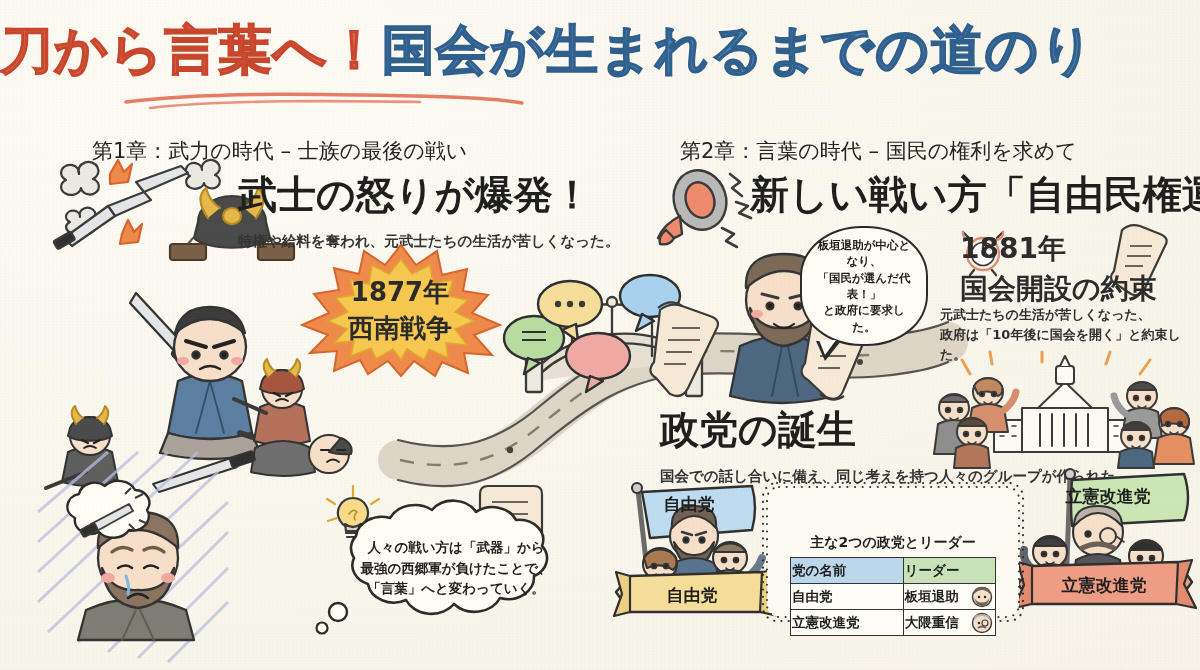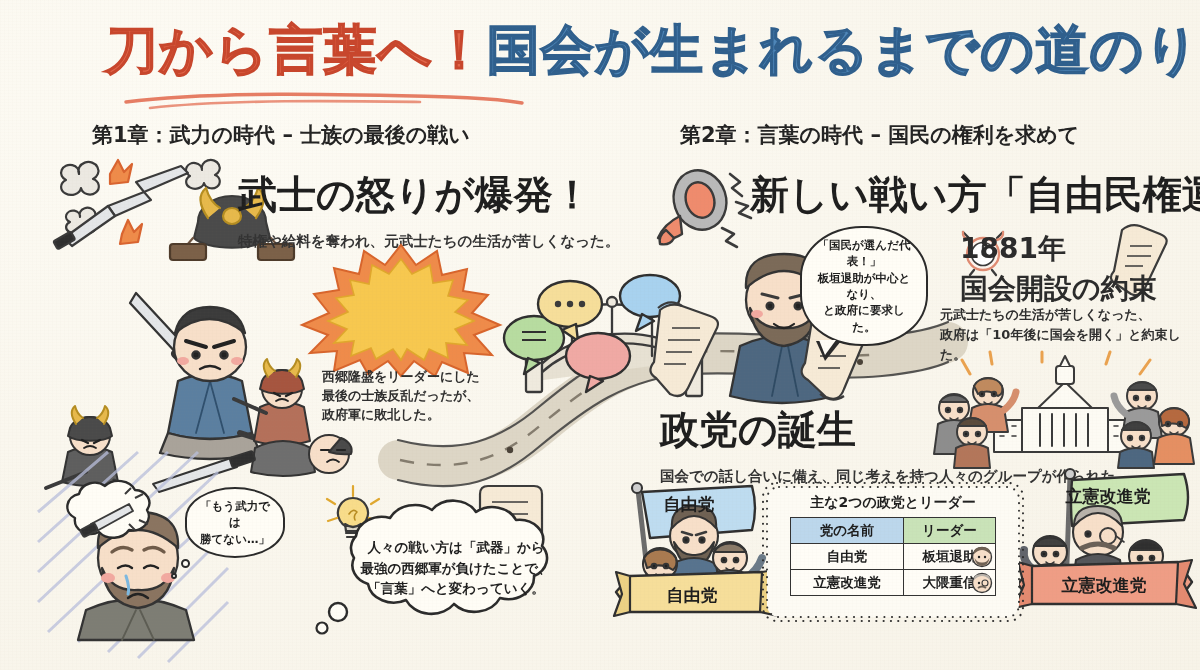--- a/index.html
+++ b/index.html
@@ -17,30 +17,30 @@
   }
   
   #grain { position:absolute; inset:0; pointer-events:none; opacity:.5;
     background-image:
       repeating-linear-gradient(0deg, rgba(160,150,125,.035) 0 1px, transparent 1px 3px),
       repeating-linear-gradient(90deg, rgba(160,150,125,.03) 0 1px, transparent 1px 4px);
   }
   .abs { position:absolute; }
 
   
-  #title { left:0; right:0; top:22px; text-align:right; }
+  #title { left:0; right:0; top:22px; text-align:left; }
   #title .t { font-size:53px; font-weight:700; letter-spacing:1px;
     font-family:"DejaVu Sans","Liberation Sans",sans-serif; line-height:1.05; }
   .t .a { color:#e2664a; -webkit-text-stroke:1.5px #c8462c; }
   .t .b { color:#4e86b8; -webkit-text-stroke:1.5px #2f5f8d; }
   #title-underline { left:120px; top:88px; width:410px; height:22px; }
 
   
-  .chapter { font-size:21px; font-weight:700; color:#232323; padding:5px 16px 7px;
-             white-space:nowrap; }
+  .chapter { font-size:21px; font-weight:400; color:#232323; padding:5px 16px 7px;
+             white-space:nowrap;margin-top:16px; }
   #ch1 { left:76px; top:116px; }
   #ch2 { left:664px; top:116px; }
   .brushbg { position:absolute; inset:-4px -10px -6px -10px; z-index:-1;
              border-radius:28px/16px; filter:blur(.3px); }
   #ch1 .brushbg { background:
       linear-gradient(100deg, rgba(146,192,228,0) 0%, rgba(146,192,228,.85) 6%, rgba(126,180,222,.95) 40%, rgba(150,197,231,.8) 80%, rgba(150,197,231,0) 100%); }
   #ch2 .brushbg { background:
       linear-gradient(100deg, rgba(158,206,146,0) 0%, rgba(158,206,146,.85) 6%, rgba(140,198,126,.95) 40%, rgba(162,210,150,.8) 80%, rgba(162,210,150,0) 100%); }
 
   
@@ -97,21 +97,21 @@
                  justify-content:center; text-align:center;
                  font-size:13.5px; font-weight:700; line-height:1.55; color:#1f1f1f;
                  padding:0 16px;}
 
   
   #tablecard { left:767px; top:487px; width:252px; height:130px;
                background:#fdfbf4; }
   #tbl-title { font-size:14px; font-weight:700; text-align:center; padding-top:7px; color:#1f1f1f;}
   table.pt { border-collapse:collapse; width:206px; margin:5px auto 0; }
   table.pt th, table.pt td { border:1.6px solid #333; font-size:13.5px; font-weight:700;
-      height:26px; text-align:center; color:#1d1d1d; }
+      height:26px; text-align:left; color:#1d1d1d; }
   table.pt th.c1 { background:#bcd7ec; }
   table.pt th.c2 { background:#c9e3b8; }
   table.pt td { background:#fffdf7; }
   table.pt td.withface { position:relative; }
 
   
   .flag { position:absolute; font-size:17px; font-weight:700; color:#1d1d1d;
           display:flex; align-items:center; justify-content:center; }
   #flag-jiyu { left:637px; top:485px; width:104px; height:38px; }
   #ribbon-jiyu { left:630px; top:578px; width:124px; height:34px; }
@@ -243,24 +243,25 @@
   <svg class="abs" style="left:296px; top:243px;" width="210" height="135" viewBox="0 0 210 135">
     <path d="M105,2 L120,22 L141,8 L146,32 L171,26 L167,48 L192,52 L176,70 L204,82 L178,92
              L196,112 L168,110 L172,130 L146,119 L139,133 L118,118 L105,133 L92,118 L72,131
              L64,117 L38,128 L41,108 L14,110 L32,92 L6,82 L33,70 L18,51 L43,47 L38,25
              L63,31 L68,8 L89,22 z" fill="#ef8b4a" stroke="#d8652c" stroke-width="2"></path>
     <path d="M105,16 L116,31 L134,22 L137,40 L157,37 L152,53 L172,57 L159,69 L178,78 L159,86
              L171,102 L150,100 L152,115 L133,106 L128,117 L111,106 L105,117 L97,106 L80,116
              L75,105 L55,113 L58,98 L38,100 L51,86 L32,78 L52,69 L40,55 L58,52 L54,37 L73,41
              L76,22 L93,31 z" fill="#f7c84f" stroke="#e0a72c" stroke-width="1.6"></path>
   </svg>
-  <div class="abs" id="burstcap">
-    <div>西郷隆盛をリーダーにした</div>
-    <div>最後の士族反乱だったが、</div>
-    <div>政府軍に敗北した。</div>
+  <div class="abs" id="burst">
+    <div class="txt">
+      <div class="y">1877年</div>
+      <div class="n">西南戦争</div>
+    </div>
   </div>
 
   <svg class="abs" style="left:390px; top:300px;" width="560" height="180" viewBox="0 0 560 180">
     <path d="M8,160 C70,176 110,160 150,126 C196,88 236,58 300,54 C370,50 430,62 492,56 C522,53 545,48 558,42" fill="none" stroke="#ddd6c6" stroke-width="40" stroke-linecap="round"></path>
     <path d="M8,160 C70,176 110,160 150,126 C196,88 236,58 300,54 C370,50 430,62 492,56 C522,53 545,48 558,42" fill="none" stroke="#3b3b3b" stroke-width="2.2" stroke-linecap="round" opacity=".85" style="stroke-dasharray:none" transform="translate(0,-20)"></path>
     <path d="M8,180 C70,196 110,180 150,146 C196,108 236,78 300,74 C370,70 430,82 492,76 C522,73 545,68 558,62" fill="none" stroke="#3b3b3b" stroke-width="2.2" stroke-linecap="round" opacity=".85"></path>
     <path d="M10,160 C72,174 112,158 152,124 C198,86 238,56 300,52 C370,48 430,60 492,54" fill="none" stroke="#6e6558" stroke-width="2.4" stroke-dasharray="14 13" opacity=".8"></path>
     <circle cx="120" cy="150" r="3.2" fill="#4a4238"></circle>
     <circle cx="300" cy="60" r="3" fill="#4a4238"></circle>
     <circle cx="470" cy="62" r="3" fill="#4a4238"></circle>
@@ -352,22 +353,22 @@
   <svg class="abs" style="left:798px; top:296px;" width="84" height="108" viewBox="0 0 84 108">
     <g stroke="#3a3a3a" stroke-width="2.2" fill="#f6ead6" stroke-linejoin="round">
       <path d="M16,12 q10,-9 22,-5 l28,10 q12,4 6,14 l-26,62 q-5,14 -18,8 L10,84 q-11,-6 -3,-17 z"></path>
       <path d="M28,32 h28 M24,46 h32 M22,60 h26 M20,72 h22" stroke-width="1.7" fill="none"></path>
       <path d="M14,10 q12,-11 26,-2" fill="none"></path>
       <path d="M22,98 q12,10 24,2" fill="none"></path>
     </g>
   </svg>
 
   <div class="abs bub" id="bub-itagaki">
+    <div>板垣退助が中心となり、</div>
     <div>「国民が選んだ代表！」</div>
-    <div>板垣退助が中心となり、</div>
     <div>と政府に要求した。</div>
     <span class="tail">
         <i></i>
       </span>
   </div>
 
   <svg class="abs" style="left:957px; top:226px;" width="52" height="50" viewBox="0 0 52 50">
     <g stroke="#3a3a3a" stroke-width="2.3" fill="none" stroke-linejoin="round" stroke-linecap="round">
       <circle cx="26" cy="28" r="16" fill="#fdf5ee" stroke="#e08b72"></circle>
       <circle cx="26" cy="28" r="11.5" fill="#fff" stroke="#3a3a3a" stroke-width="1.6"></circle>
@@ -504,26 +505,20 @@
                a15,13 0 0,1 4,-24 z"></path>
       <g stroke="#3a3a3a" stroke-width="1.9" fill="#e4e6e8">
         <path d="M36,44 L74,24 L78,31 L40,52 z"></path>
         <rect x="26" y="46" width="16" height="8" rx="2" transform="rotate(-28 34 50)" fill="#2f2f2f"></rect>
       </g>
       <g stroke="#3a3a3a" stroke-width="2" fill="none">
         <path d="M70,14 l6,-6 M80,18 l8,-4 M74,44 l6,6 M84,40 l9,4"></path>
       </g>
     </g>
   </svg>
-  <div class="abs bub" id="bub-saigo">
-    <div>「もう武力では</div>
-    <div>勝てない…」</div>
-    <span class="d1"></span>
-      <span class="d2"></span>
-  </div>
 
   <svg class="abs" style="left:325px; top:484px;" width="56" height="56" viewBox="0 0 56 56">
     <g stroke="#3a3a3a" stroke-width="2.2" fill="none" stroke-linejoin="round" stroke-linecap="round">
       <path d="M28,44 a15,15 0 1,0 -0.1,0 z" fill="#f8dc8a"></path>
       <path d="M20,40 q8,6 16,0 l-1,7 h-14 z" fill="#ddd7c9"></path>
       <path d="M21,49 h14 M22,53 h12"></path>
       <path d="M28,12 l0,-10 M10,20 l-8,-5 M46,20 l8,-5 M12,34 l-9,3 M44,34 l9,3" stroke="#e0a82f"></path>
       <path d="M24,30 q4,-6 8,-2 q-4,4 -2,8" stroke="#b88c22" stroke-width="1.6" fill="none"></path>
     </g>
   </svg>
@@ -640,21 +635,21 @@
 
   <svg class="abs" style="left:761px; top:481px;" width="264" height="142" viewBox="0 0 264 142">
     <defs>
       <pattern id="scallop" width="9" height="9" patternUnits="userSpaceOnUse">
         <circle cx="4.5" cy="4.5" r="3.4" fill="none" stroke="#2f2f2f" stroke-width="1.9"></circle>
       </pattern>
     </defs>
     <rect x="6" y="6" width="252" height="130" rx="12" fill="#fdfbf4" stroke="#2f2f2f" stroke-width="2" stroke-dasharray="0.1 7.5" stroke-linecap="round"></rect>
     <rect x="2" y="2" width="260" height="138" rx="14" fill="none" stroke="#2f2f2f" stroke-width="2.1" stroke-dasharray="0.1 7.2" stroke-linecap="round"></rect>
   </svg>
-  <div class="abs" id="tablecard" style="background:transparent;">
+  <div class="abs" id="tablecard" style="background:transparent;margin-top:40px;">
     <div id="tbl-title">主な2つの政党とリーダー</div>
     <table class="pt">
       <thead>
         <tr>
           <th class="c1">党の名前</th>
           <th class="c2">リーダー</th>
         </tr>
       </thead>
       <tbody>
         <tr>

